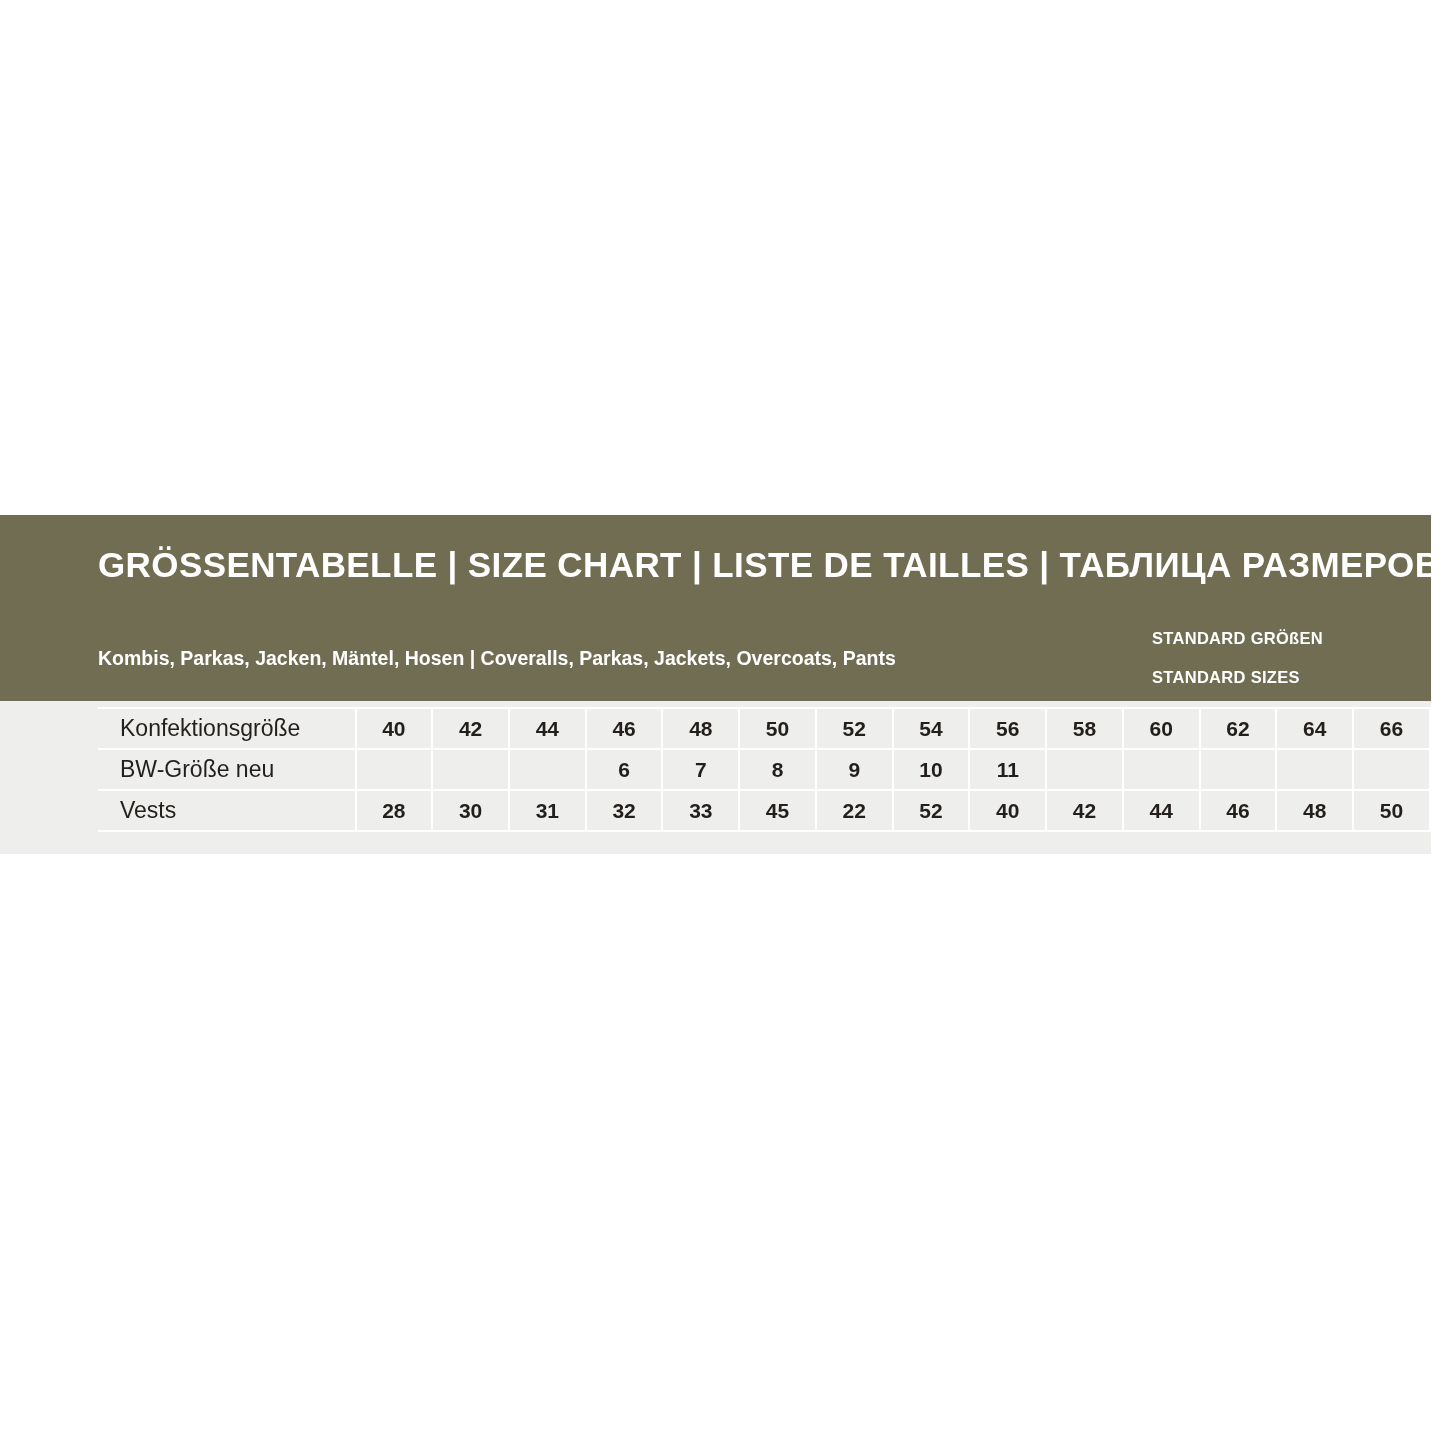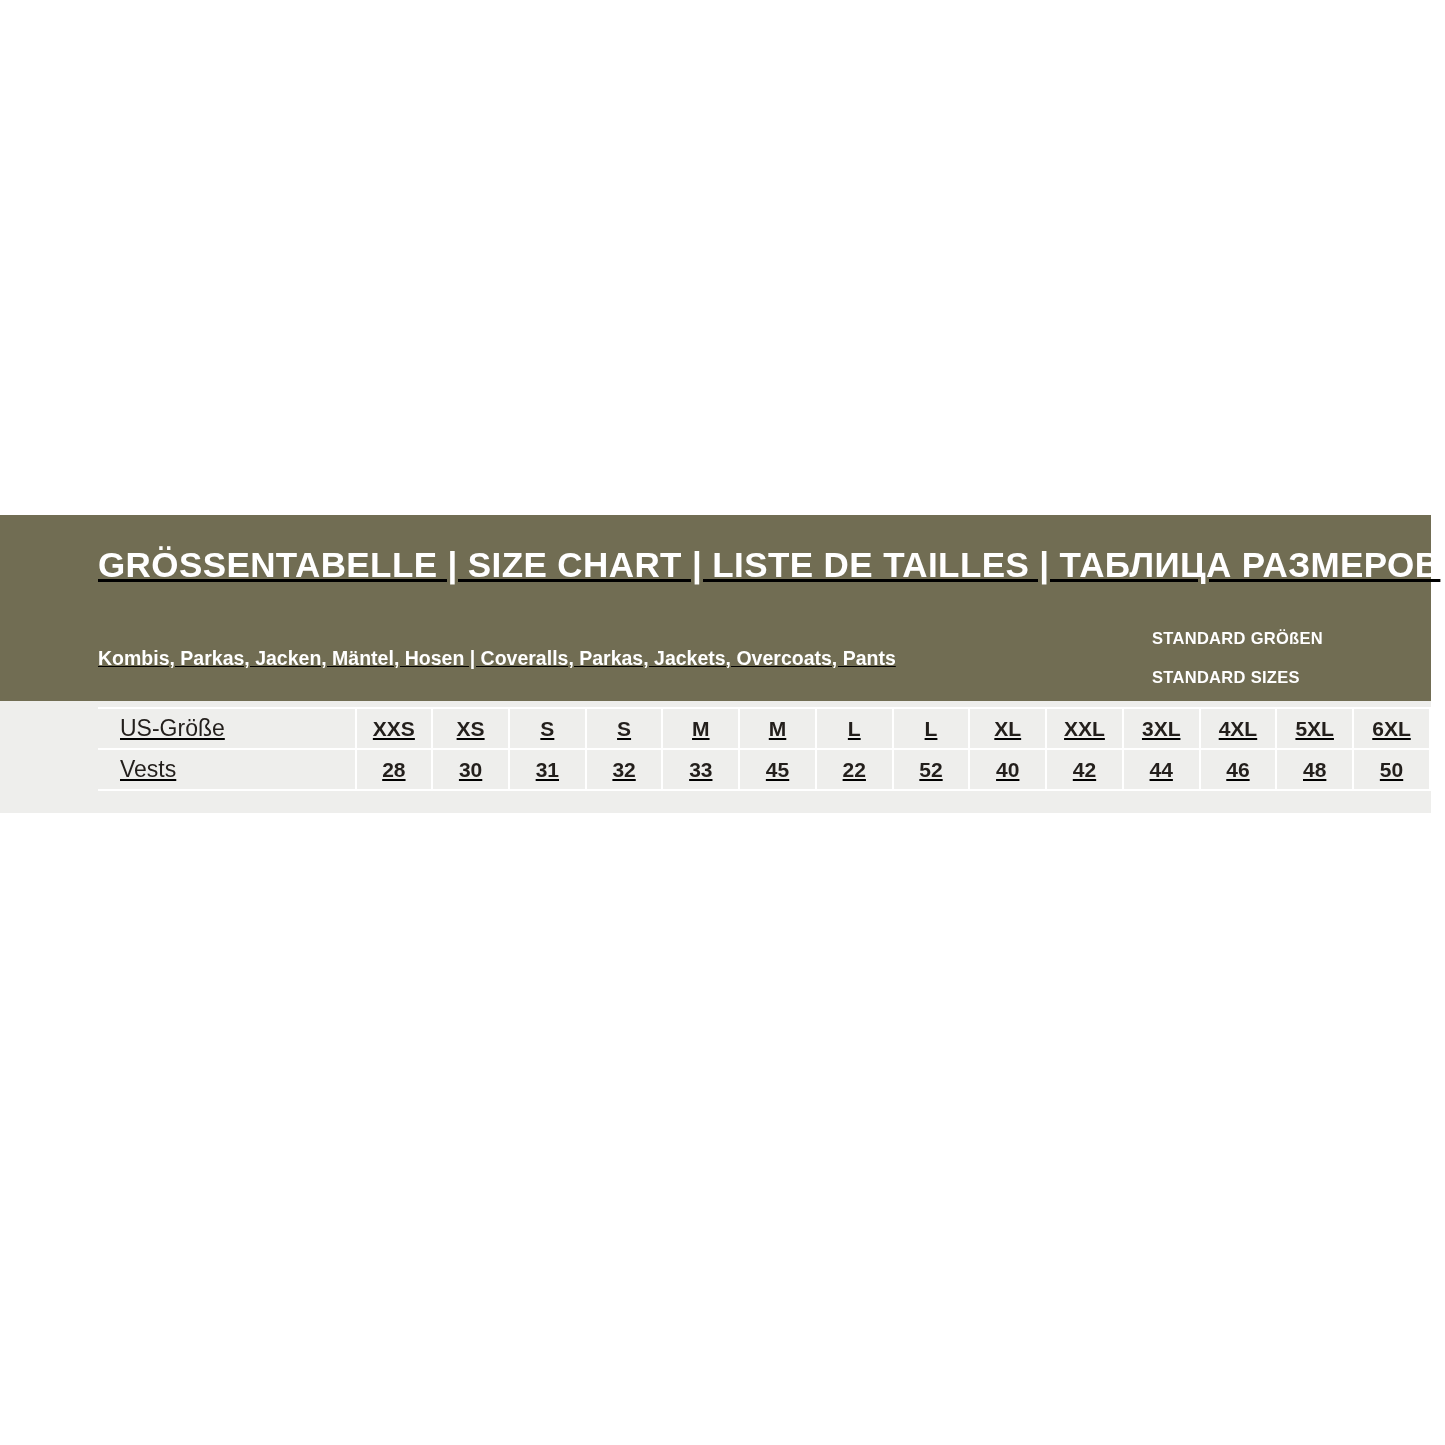--- a/index.html
+++ b/index.html
@@ -13,21 +13,20 @@
     font-family: "Liberation Sans", sans-serif;
     position: relative;
     overflow: hidden;
   }
 
   .chart-wrap {
     position: absolute;
     left: 0;
     top: 515px;
     width: 1431px;
-    text-decoration: underline;
   }
 
   
   .title-bar {
     background: #716d53;
     height: 100px;
     display: flex;
     align-items: center;
     padding: 0 0 0 98px;
     box-sizing: border-box;
@@ -137,35 +136,52 @@
     </div>
   </div>
 
   <div class="table-area">
     <div class="table-top-pad"></div>
     <div class="table-row-flex">
       <div class="left-pad"></div>
       <table class="size-table">
         <tbody>
           <tr>
-            <td class="rowlabel">US-Größe</td>
-            <td class="val">XXS</td>
-            <td class="val">XS</td>
-            <td class="val">S</td>
-            <td class="val">S</td>
-            <td class="val">M</td>
-            <td class="val">M</td>
-            <td class="val">L</td>
-            <td class="val">L</td>
-            <td class="val">XL</td>
-            <td class="val">XXL</td>
-            <td class="val">3XL</td>
-            <td class="val">4XL</td>
-            <td class="val">5XL</td>
-            <td class="val">6XL</td>
+            <td class="rowlabel">Konfektionsgröße</td>
+            <td class="val">40</td>
+            <td class="val">42</td>
+            <td class="val">44</td>
+            <td class="val">46</td>
+            <td class="val">48</td>
+            <td class="val">50</td>
+            <td class="val">52</td>
+            <td class="val">54</td>
+            <td class="val">56</td>
+            <td class="val">58</td>
+            <td class="val">60</td>
+            <td class="val">62</td>
+            <td class="val">64</td>
+            <td class="val">66</td>
+          </tr>
+          <tr>
+            <td class="rowlabel">BW-Größe neu</td>
+            <td class="val"></td>
+            <td class="val"></td>
+            <td class="val"></td>
+            <td class="val">6</td>
+            <td class="val">7</td>
+            <td class="val">8</td>
+            <td class="val">9</td>
+            <td class="val">10</td>
+            <td class="val">11</td>
+            <td class="val"></td>
+            <td class="val"></td>
+            <td class="val"></td>
+            <td class="val"></td>
+            <td class="val"></td>
           </tr>
           <tr>
             <td class="rowlabel">Vests</td>
             <td class="val">28</td>
             <td class="val">30</td>
             <td class="val">31</td>
             <td class="val">32</td>
             <td class="val">33</td>
             <td class="val">45</td>
             <td class="val">22</td>

